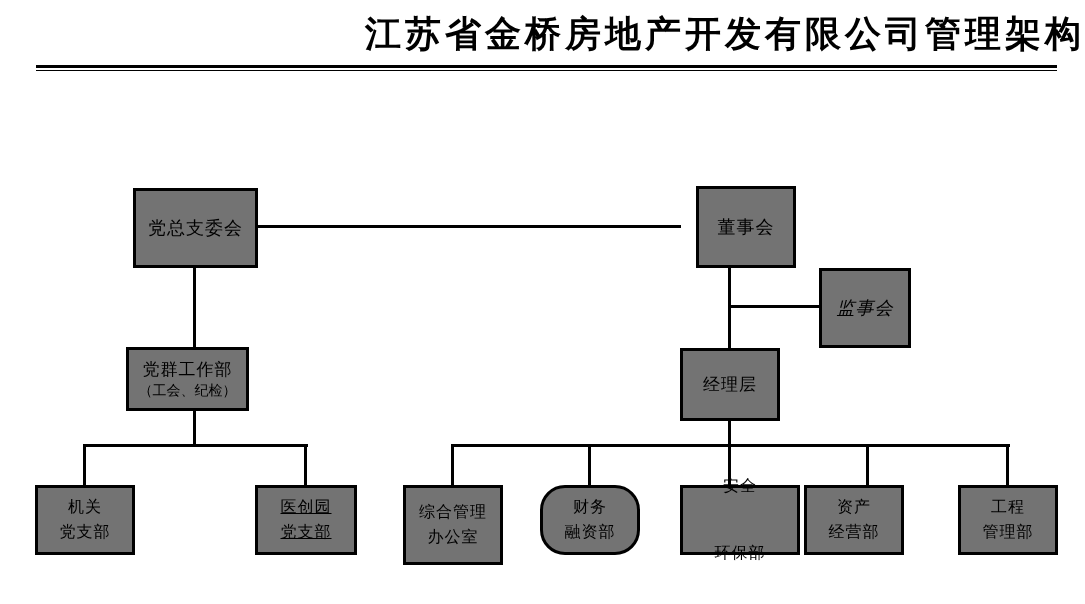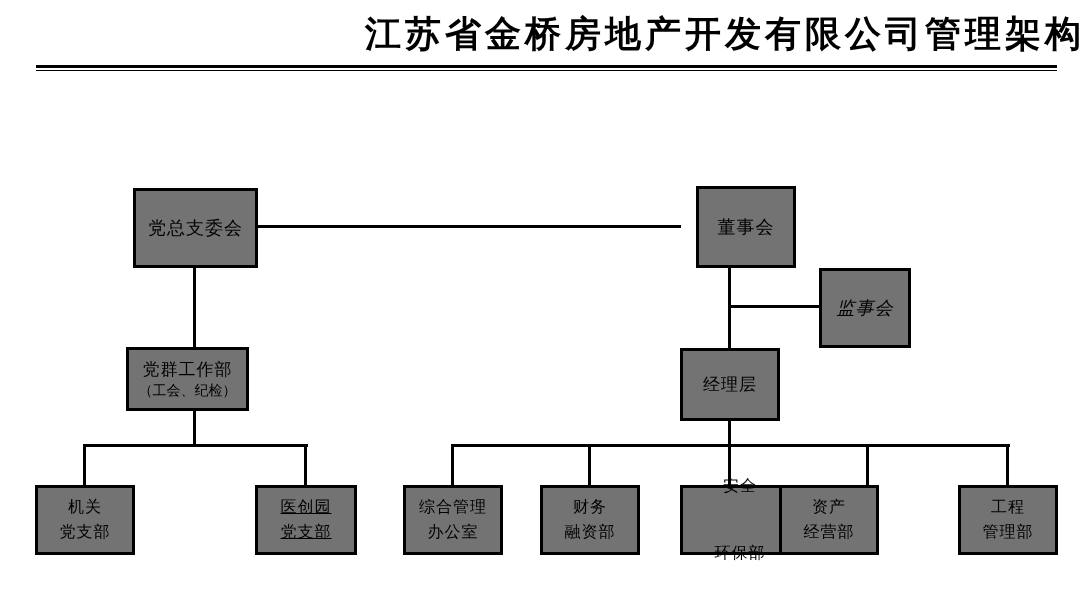--- a/index.html
+++ b/index.html
@@ -54,24 +54,24 @@
   .line { position: absolute; background: #000; }
 
   
   #n-party-committee { left: 133px; top: 188px; width: 125px; height: 80px; }
   #n-board           { left: 680px; top: 186px; width: 100px; height: 82px; margin-left: 16px; }
   #n-supervisors     { left: 819px; top: 268px; width: 92px; height: 80px; font-style: italic; }
   #n-party-mass      { left: 126px; top: 347px; width: 123px; height: 64px; }
   #n-managers        { left: 680px; top: 348px; width: 100px; height: 73px; }
   #n-organ           { left: 35px;  top: 485px; width: 100px; height: 70px; }
   #n-yichuang        { left: 255px; top: 485px; width: 102px; height: 70px; text-decoration: underline; }
-  #n-general-office  { left: 403px; top: 485px; width: 100px; height: 70px; }
-  #n-finance         { left: 540px; top: 485px; width: 100px; height: 70px; }
+  #n-general-office  { left: 403px; top: 485px; width: 100px; height: 80px; }
+  #n-finance         { left: 540px; top: 485px; width: 100px; height: 70px; border-radius: 25px; }
   #n-safety          { left: 680px; top: 485px; width: 120px; height: 70px; gap: 42px; }
-  #n-assets          { left: 779px; top: 485px; width: 100px; height: 70px; }
+  #n-assets          { left: 804px; top: 485px; width: 100px; height: 70px; }
   #n-engineering     { left: 958px; top: 485px; width: 100px; height: 70px; text-align: right; }
 
   
   #l-top-h          { left: 257px;  top: 225px; width: 424px; height: 3px; }
   #l-pc-down        { left: 193px;  top: 266px; width: 3px;   height: 82px; }
   #l-board-down     { left: 728px;  top: 266px; width: 3px;   height: 83px; }
   #l-supervisors-h  { left: 729px;  top: 305px; width: 91px;  height: 3px; }
   #l-pm-down        { left: 193px;  top: 403px; width: 3px;   height: 44px; }
   #l-left-rail      { left: 83px;   top: 444px; width: 225px; height: 3px; }
   #l-organ-down     { left: 83px;   top: 444px; width: 3px;   height: 42px; }

